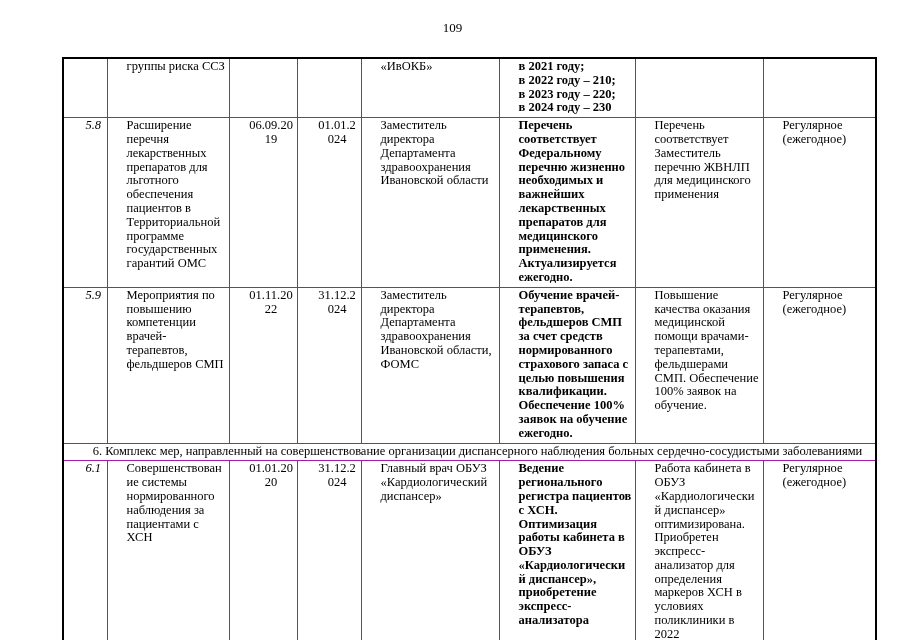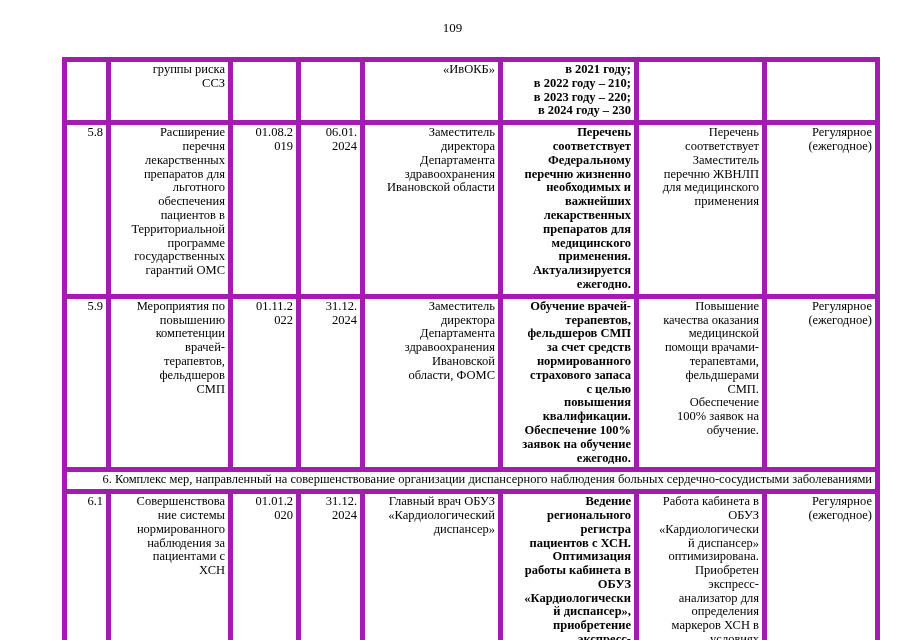--- a/index.html
+++ b/index.html
@@ -28,30 +28,29 @@
   table.measures {
     position: absolute;
     top: 57px;
     left: 62px;
     width: 813px;
     border-collapse: collapse;
     table-layout: fixed;
     border: 2px solid #000000;
   }
   table.measures td {
-    border: 5px solid #a21caf;
+    border: 1px solid #a21caf;
     vertical-align: top;
     font-size: 12.5px;
     line-height: 13.8px;
     padding: 1px 3px 2px 19px;
     overflow-wrap: break-word;
     word-wrap: break-word;
-    text-align: right;
   }
-  td.c-num  { text-align: center; padding-left: 1px; padding-right: 1px; }
+  td.c-num  { text-align: center; padding-left: 1px; padding-right: 1px; font-style: italic; }
   td.c-date { text-align: center; padding-left: 1px; padding-right: 1px; }
   td.pre    { white-space: pre-line; font-weight: bold; }
   tr.r-cont    td { height: 54px; }
   tr.r-58      td { height: 152px; }
   tr.r-59      td { height: 148px; margin-top: 12px; }
   tr.r-section td { height: 13px; }
   tr.r-61      td { height: 132px; }
   td.c-section {
     text-align: center;
     padding: 0 2px 1px 2px;
@@ -89,22 +88,22 @@
 в 2022 году – 210;
 в 2023 году – 220;
 в 2024 году – 230</td>
         <td class="c-res"></td>
         <td class="c-freq"></td>
       </tr>
 
       <tr class="r-58">
         <td class="c-num">5.8</td>
         <td class="c-name">Расширение перечня лекарственных препаратов для льготного обеспечения пациентов в Территориальной программе государственных гарантий ОМС</td>
-        <td class="c-date">01.08.2019</td>
-        <td class="c-date">06.01.2024</td>
+        <td class="c-date">06.09.2019</td>
+        <td class="c-date">01.01.2024</td>
         <td class="c-resp">Заместитель директора Департамента здравоохранения Ивановской области</td>
         <td class="c-desc pre">Перечень соответствует Федеральному перечню жизненно необходимых и важнейших лекарственных препаратов для медицинского применения. Актуализируется ежегодно.</td>
         <td class="c-res">Перечень соответствует Заместитель перечню ЖВНЛП для медицинского применения</td>
         <td class="c-freq">Регулярное (ежегодное)</td>
       </tr>
 
       <tr class="r-59">
         <td class="c-num">5.9</td>
         <td class="c-name">Мероприятия по повышению компетенции врачей-терапевтов, фельдшеров СМП</td>
         <td class="c-date">01.11.2022</td>

